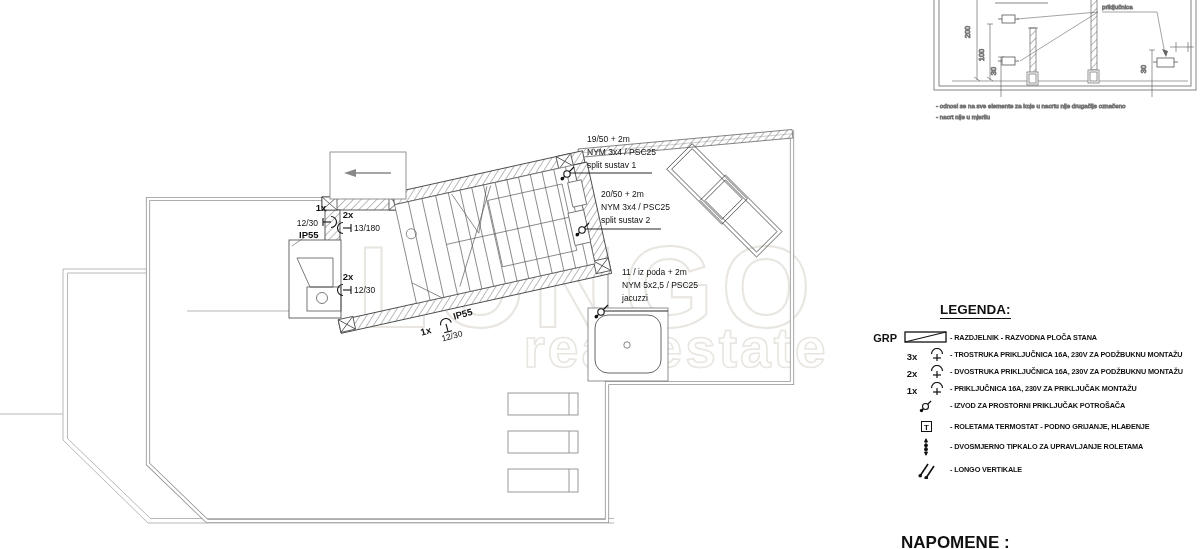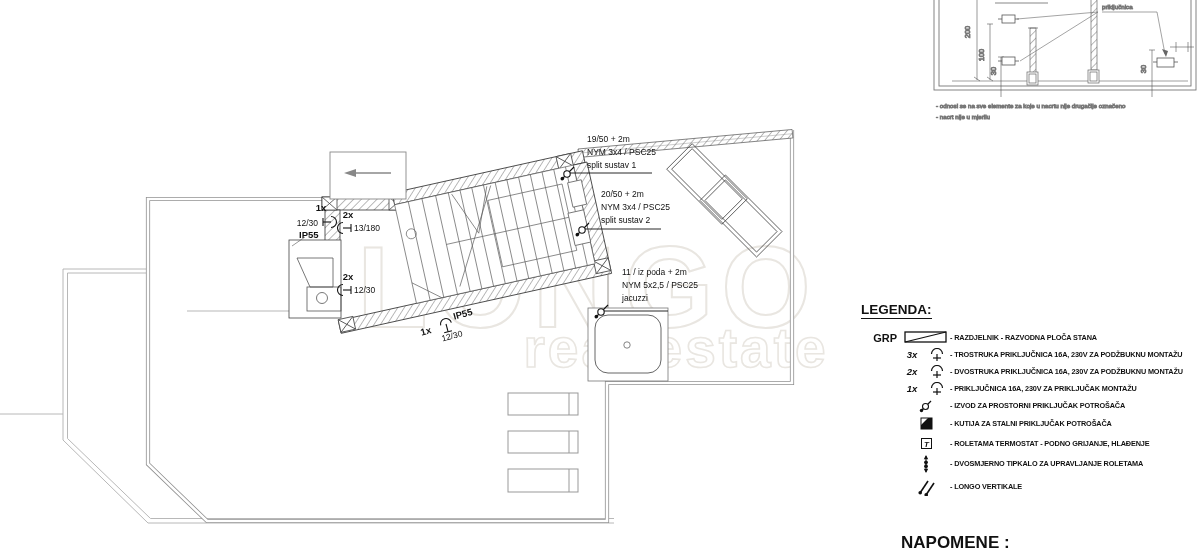--- a/index.html
+++ b/index.html
@@ -8,27 +8,27 @@
   #plan-svg{position:absolute;left:0;top:0;}
   svg text{font-family:"Liberation Sans",sans-serif;fill:#111;}
   .ann{font-size:8.5px;}
   .lbl-b{font-size:9.5px;font-weight:bold;}
   .lbl-s{font-size:8.5px;}
   .dimtxt{font-size:7.5px;fill:#555;}
   .notetxt{font-size:6.2px;fill:#555;}
   .wm1{font-size:115px;font-weight:bold;letter-spacing:8px;fill:none;stroke:#e9e6e1;stroke-width:2px;}
   .wm2{font-size:55px;font-weight:bold;letter-spacing:3px;fill:none;stroke:#e9e6e1;stroke-width:1.6px;}
   
-  #legend-title{position:absolute;left:861px;top:302px;font-size:13.5px;font-weight:bold;
+  #legend-title{position:absolute;left:940px;top:302px;font-size:13.5px;font-weight:bold;
     border-bottom:1.4px solid #111;padding-bottom:1px;color:#111;}
   #legend{position:absolute;left:845px;top:329px;width:352px;color:#111;}
   .lg-row{display:grid;grid-template-columns:57px 48px auto;align-items:center;height:17.1px;}
   .lg-row.mt1{margin-top:3px;}.lg-row.mt2{margin-top:6px;}
   .lg-key{font-size:11px;font-weight:bold;text-align:right;padding-right:5px;}
-  .lg-sym{display:flex;align-items:center;justify-content:center;gap:12px;font-style:italic;}
+  .lg-sym{display:flex;align-items:flex-end;justify-content:center;gap:12px;}
   .lg-cnt{font-size:9.5px;font-weight:bold;}
   .lg-txt{font-size:7.3px;font-weight:bold;letter-spacing:-0.15px;white-space:nowrap;}
   #napomene{position:absolute;left:901px;top:533px;font-size:17px;font-weight:bold;color:#111;}
 </style>
 </head>
 <body>
 
 <div id="canvas">
 
 <svg id="plan-svg" width="1200" height="549" viewBox="0 0 1200 549">
@@ -353,31 +353,20 @@
     <span class="lg-sym">
       <svg width="15" height="15">
             <line x1="2" y1="13" x2="12" y2="3" stroke="#111" stroke-width="1.2"></line>
             <circle cx="6.5" cy="8.5" r="3" fill="#fff" stroke="#111" stroke-width="1.1"></circle>
             <circle cx="2.5" cy="12.5" r="1.7" fill="#111"></circle>
           </svg>
     </span>
     <span class="lg-txt">- IZVOD ZA PROSTORNI PRIKLJUČAK POTROŠAČA</span>
   </div>
 
-  <div class="lg-row">
-    <span></span>
-    <span class="lg-sym">
-      <svg width="13" height="13">
-            <rect x="1" y="1" width="11" height="11" fill="#111"></rect>
-            <polygon points="1,1 8,1 1,8" fill="#fff"></polygon>
-            <rect x="1" y="1" width="11" height="11" fill="none" stroke="#111" stroke-width="1"></rect>
-          </svg>
-    </span>
-    <span class="lg-txt">- KUTIJA ZA STALNI PRIKLJUČAK POTROŠAČA</span>
-  </div>
 
   <div class="lg-row mt1">
     <span></span>
     <span class="lg-sym">
       <svg width="13" height="13">
             <rect x="1.5" y="1.5" width="10" height="10" fill="#fff" stroke="#111" stroke-width="1"></rect>
             <text x="6.5" y="9.6" text-anchor="middle" style="font-size:8px;font-weight:bold">T</text>
           </svg>
     </span>
     <span class="lg-txt">- ROLETAMA TERMOSTAT - PODNO GRIJANJE, HLAĐENJE</span>

